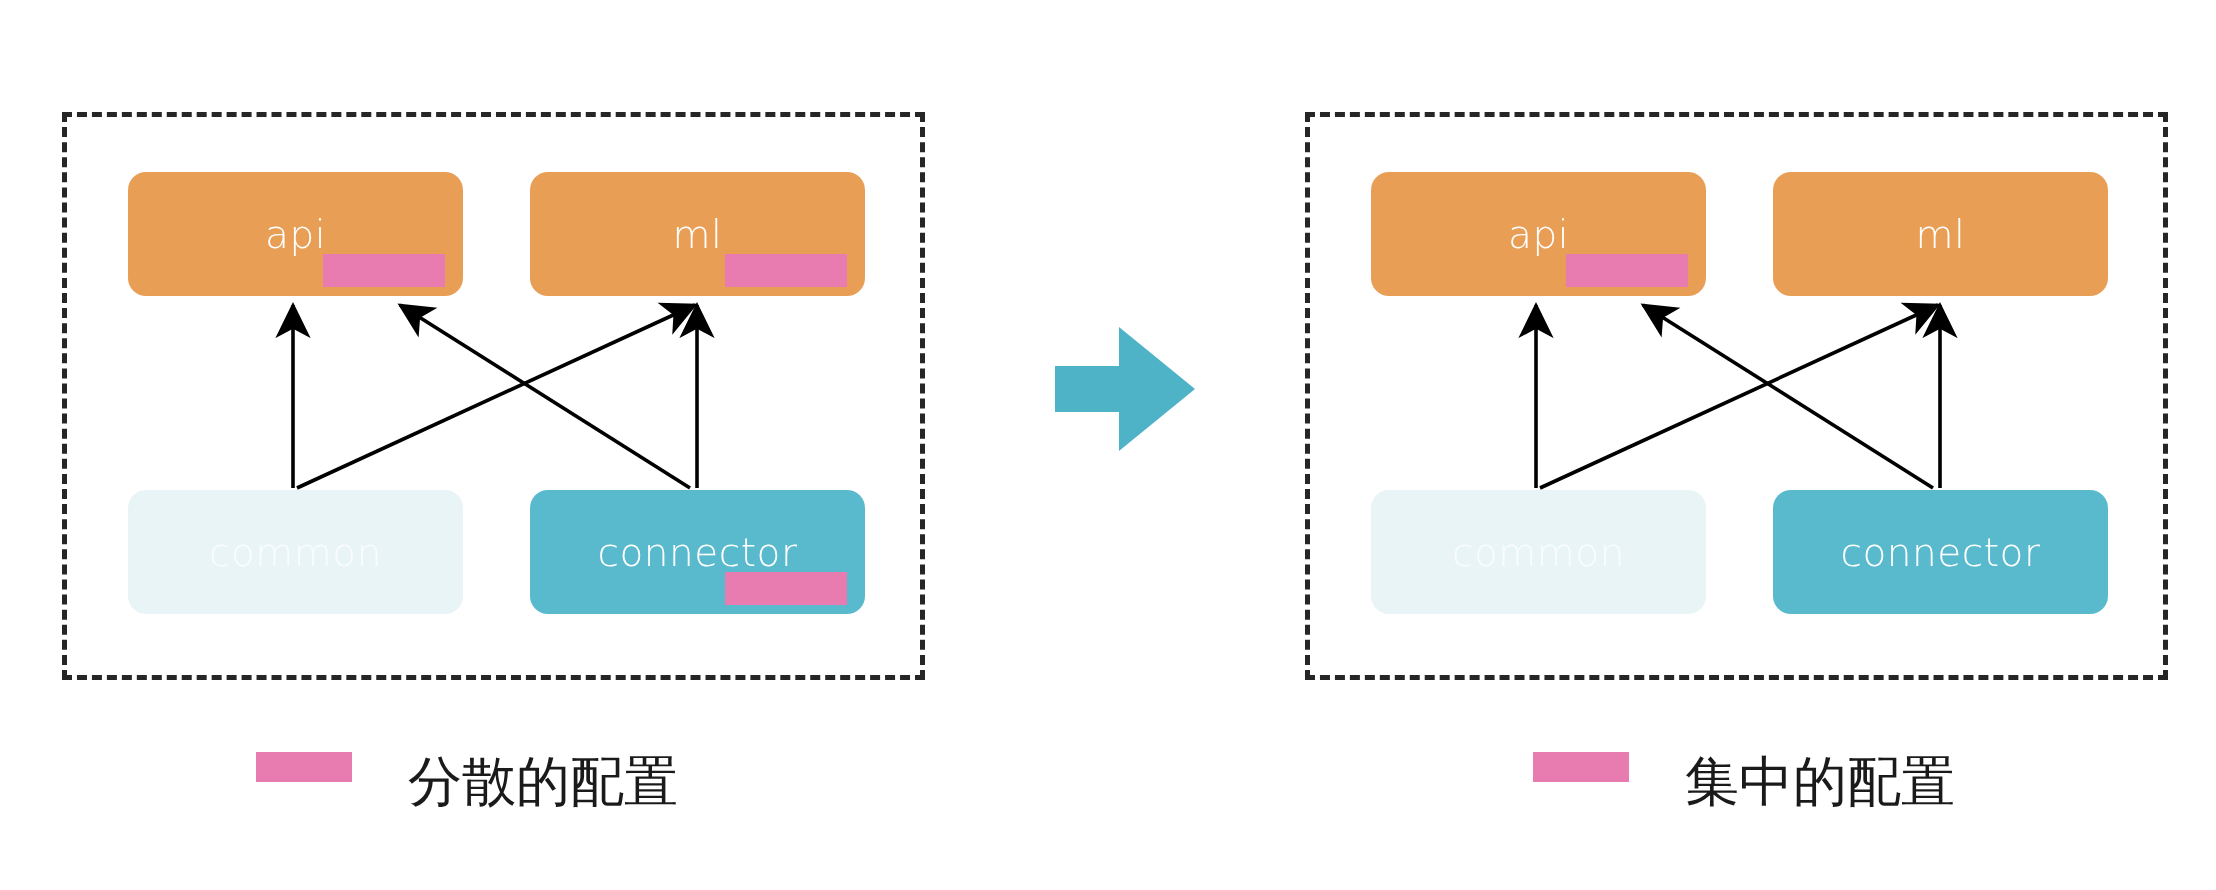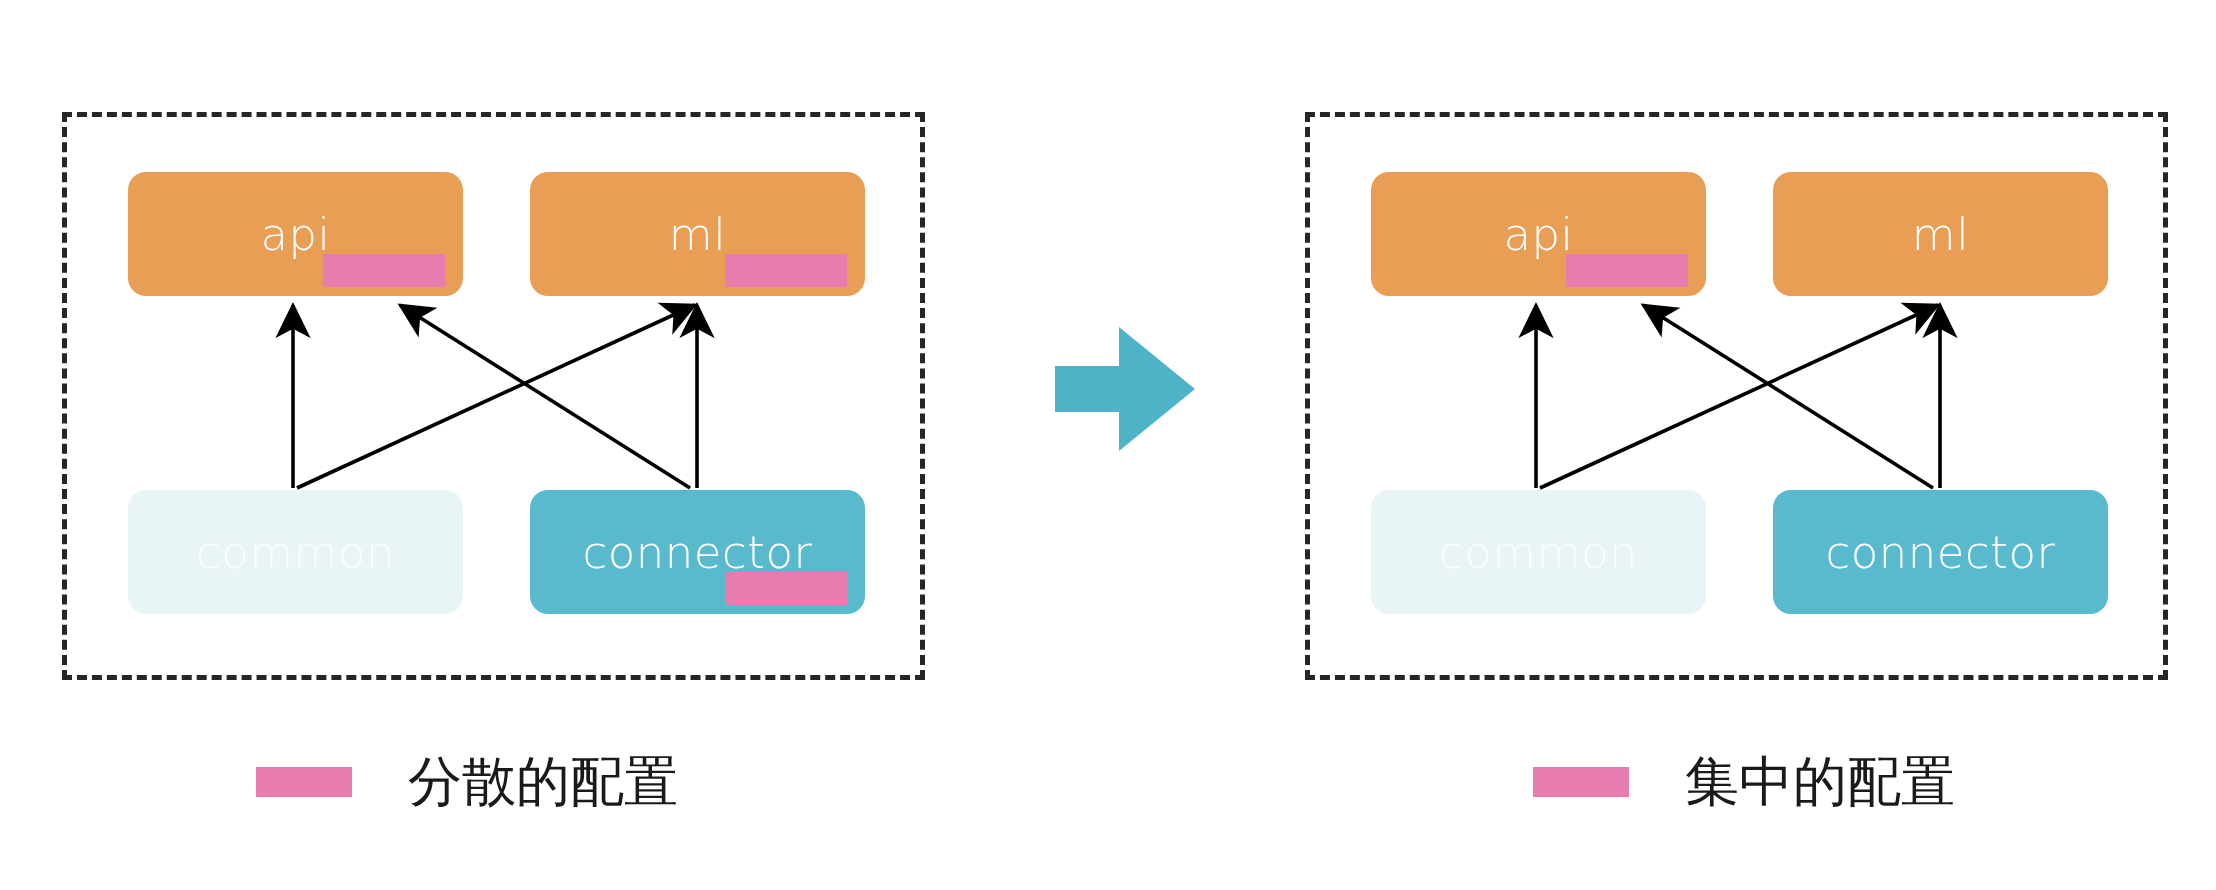--- a/index.html
+++ b/index.html
@@ -33,21 +33,21 @@
     box-sizing: border-box;
     border-radius: 18px;
     display: flex;
     align-items: center;
     justify-content: center;
     overflow: hidden;
   }
   .node-label {
     position: relative;
     z-index: 2;
-    font-size: 45px;
+    font-size: 39px;
     font-weight: 300;
     letter-spacing: 0.5px;
     line-height: 1;
     color: #ffffff;
     white-space: nowrap;
     pointer-events: none;
   }
   .node.orange  { background: #E99E56; }
   .node.teal    { background: #59BACD; text-align: center; }
   .node.faded   { background: #E9F4F7; }
@@ -74,21 +74,21 @@
   
   .big-arrow {
     position: absolute;
     z-index: 4;
   }
 
   
   .legend {
     position: absolute;
     display: flex;
-    align-items: center;
+    align-items: flex-start;
     z-index: 6;
   }
   .legend-swatch {
     width: 96px;
     height: 30px;
     background: #E87CB0;
     flex: 0 0 auto;
   }
   .legend-text {
     margin-left: 56px;

